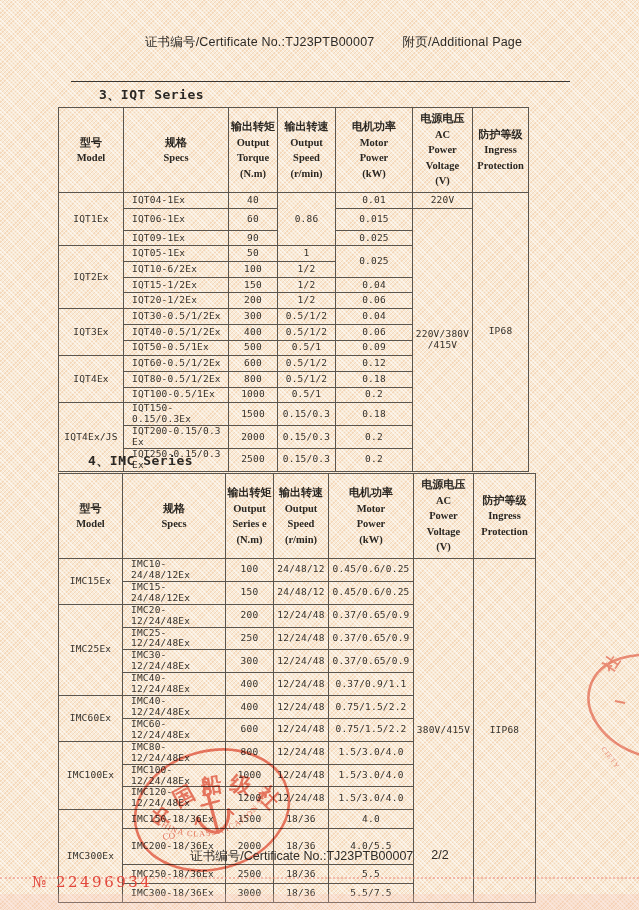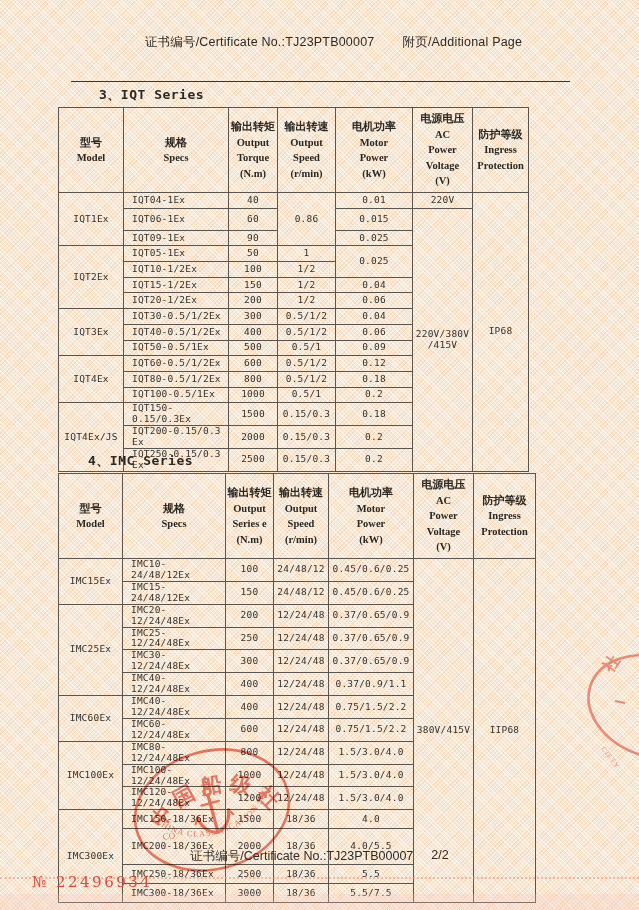--- a/index.html
+++ b/index.html
@@ -166,21 +166,21 @@
           </td>
           <td class="c3">
             <div>1</div>
           </td>
           <td class="c4" rowspan="2">
             <div>0.025</div>
           </td>
         </tr>
         <tr style="height: 15.7px;">
           <td class="c1">
-            <div>IQT10-1/2Ex</div>
+            <div>IQT10-6/2Ex</div>
           </td>
           <td class="c2">
             <div>100</div>
           </td>
           <td class="c3">
             <div>1/2</div>
           </td>
         </tr>
         <tr style="height: 15.7px;">
           <td class="c1">

